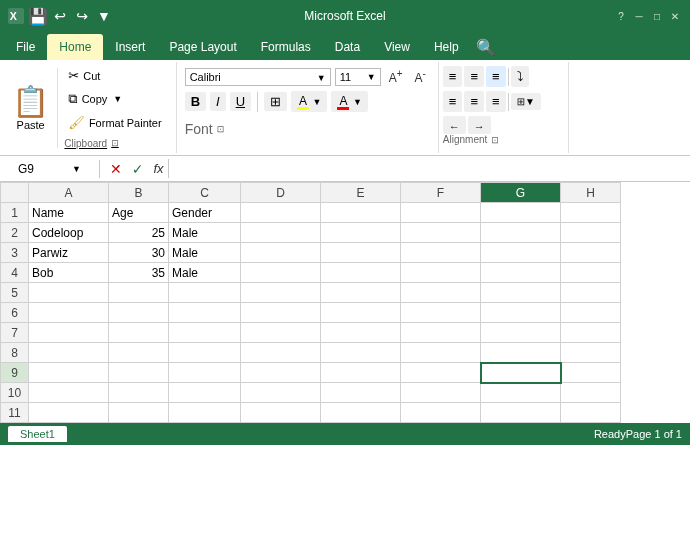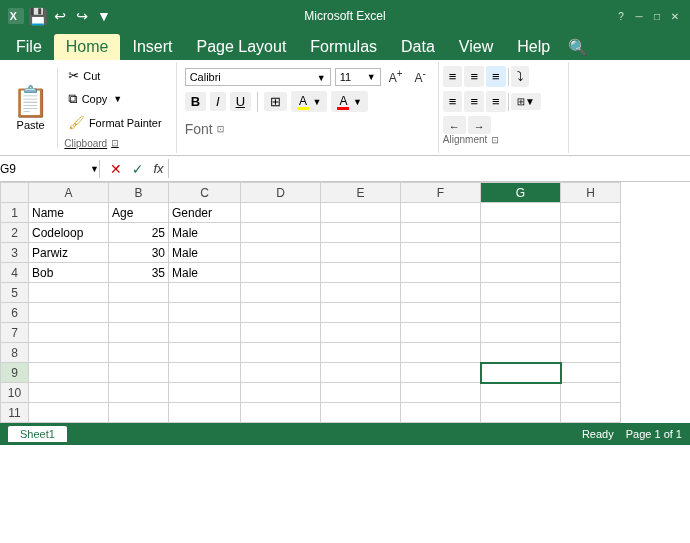--- a/index.html
+++ b/index.html
@@ -23,21 +23,21 @@
     
     .ribbon-tabs {
       background: #217346;
       display: flex;
       height: 28px;
       align-items: flex-end;
       padding-left: 4px;
     }
     .ribbon-tab {
       padding: 4px 12px;
-      font-size: 16px;
+      font-size: 12px;
       color: white;
       cursor: pointer;
       height: 26px;
       display: flex;
       align-items: center;
       border-radius: 3px 3px 0 0;
     }
     .ribbon-tab.active {
       background: #fef9c3;
       color: #217346;
@@ -152,21 +152,21 @@
     .formula-bar {
       display: flex;
       align-items: center;
       height: 26px;
       border-bottom: 1px solid #c8c8c8;
       background: #fff;
     }
     .name-box {
       width: 100px;
       border-right: 1px solid #c8c8c8;
-      padding: 2px 0;
+      padding: 2px 18px;
       font-size: 12px;
       display: flex;
       align-items: center;
       justify-content: space-between;
       cursor: pointer;
     }
     .formula-icons {
       display: flex;
       align-items: center;
       gap: 6px;
@@ -242,21 +242,21 @@
       padding: 2px 12px;
       border-radius: 2px 2px 0 0;
       font-size: 11px;
       margin-right: 4px;
       cursor: pointer;
     }
     .bottom-right {
       margin-left: auto;
       display: flex;
       align-items: center;
-      gap: 12px;
+      gap: 0;
       font-size: 11px;
     }
 
     
     .win-controls { display: flex; gap: 4px; align-items: center; }
     .win-btn { width: 14px; height: 14px; display: flex; align-items: center; justify-content: center; font-size: 10px; color: white; cursor: pointer; opacity: 0.8; }
   </style>
 </head>
 <body>
 

